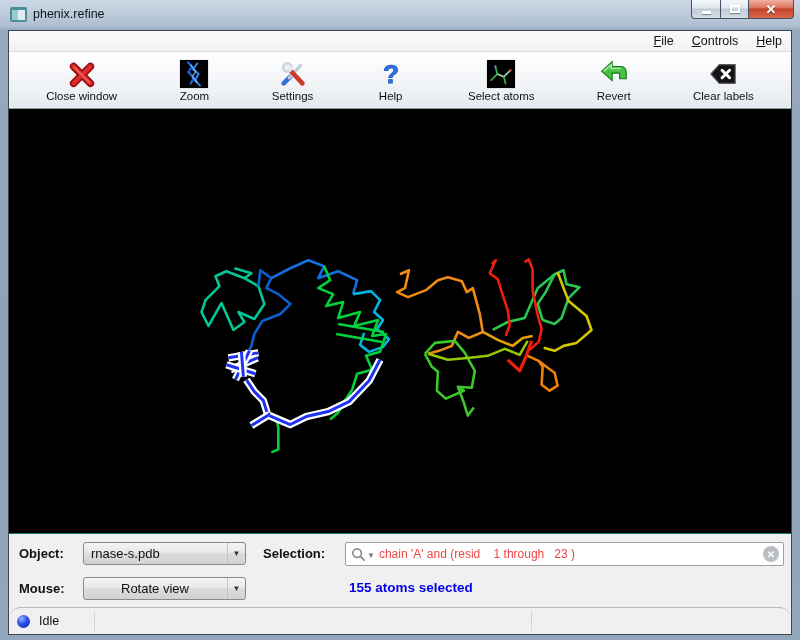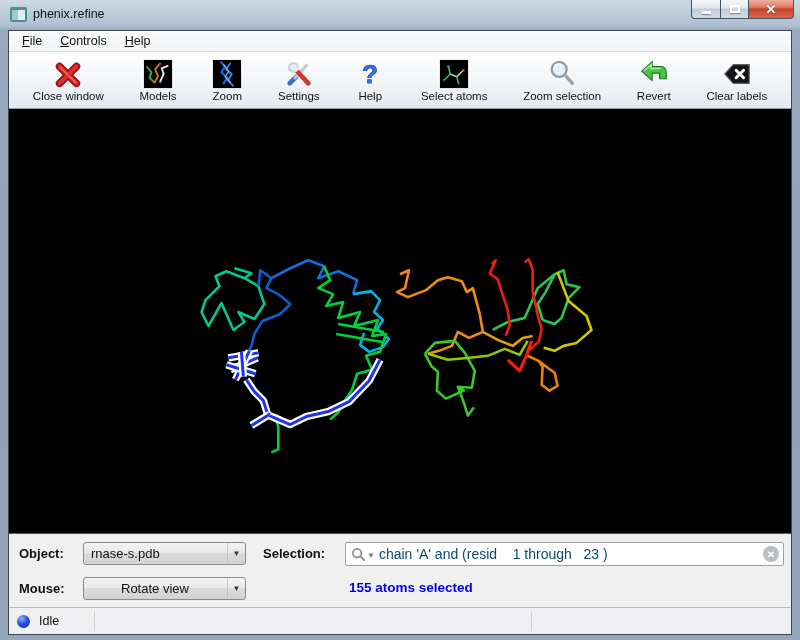--- a/index.html
+++ b/index.html
@@ -22,21 +22,21 @@
   .glyph-min { width:9px; height:3px; background:#fff; box-shadow:0 1px 1px rgba(0,0,0,.4); margin-top:6px; }
   .glyph-max { width:10px; height:8px; border:2px solid #fff; box-shadow:0 1px 1px rgba(0,0,0,.35); }
   .glyph-close { color:#fff; font-size:13px; font-weight:bold; text-shadow:0 1px 1px rgba(0,0,0,.45); line-height:1; }
 
   
   .content { position:absolute; top:30px; left:8px; width:784px; bottom:5px;
              border:1px solid #40484f; background:#f0f0f0; display:flex; flex-direction:column; }
 
   
   .menubar { height:21px; background:linear-gradient(180deg,#fafbfc,#f1f3f5); border-bottom:1px solid #d9dde1;
-             display:flex; align-items:center; padding-left:4px; }
+             display:flex; align-items:center; padding-left:4px;justify-content:flex-end; }
   .menu-item { font-size:12.5px; color:#111; padding:2px 9px; }
   .menu-item::first-letter { text-decoration:underline; }
 
   
   .toolbar { height:57px; background:linear-gradient(180deg,#ffffff,#eef1f5 70%,#e4e9ef);
              border-bottom:1px solid #8d9aa8; display:flex; justify-content:space-around; align-items:center;
              padding:0 6px; }
   .tbtn { display:flex; flex-direction:column; align-items:center; justify-content:center; gap:1px; padding:2px 4px; }
   .tbtn svg { width:30px; height:30px; }
   .tlabel { font-size:11.5px; color:#111; white-space:nowrap; }
@@ -50,28 +50,28 @@
   .blabel { position:absolute; font-size:13px; font-weight:bold; color:#101010; }
   .combo { position:absolute; left:74px; width:163px; height:23px; border:1px solid #8a8a8a; border-radius:3px;
            background:linear-gradient(180deg,#f4f4f4,#e9e9e9 45%,#dcdcdc 50%,#d2d2d2);
            display:flex; align-items:center; font-size:13px; color:#111; padding-left:7px; }
   .combo .arrow { margin-left:auto; width:18px; display:flex; align-items:center; justify-content:center;
                   font-size:8px; color:#333; border-left:1px solid #c4c4c4; align-self:stretch; }
   .searchbox { position:absolute; left:336px; right:7px; top:8px; height:24px; background:#fff;
                border:1px solid #9aa0a6; border-radius:2px; display:flex; align-items:center; padding:0 4px 0 5px; }
   .searchbox .mag { width:15px; height:15px; }
   .searchbox .drop { font-size:8px; color:#777; margin:3px 4px 0 1px; }
-  .query { font-size:14px; color:#0c4a6e; white-space:pre; flex:1; overflow:hidden; }
+  .query { font-size:12px; color:#ef4444; white-space:pre; flex:1; overflow:hidden; }
   .clearbtn { width:16px; height:16px; border-radius:50%; background:#b9bec4;
               color:#fff; font-size:10px; font-weight:bold; display:flex; align-items:center; justify-content:center; }
   .atoms { position:absolute; left:340px; top:46px; font-size:13.5px; font-weight:bold; color:#0000ee; }
 
   
   .statusbar { height:27px; background:#f0f0f2; border-top:1px solid #b8b8b8; position:relative;
-               display:flex; align-items:center; padding-left:8px; }
+               display:flex; align-items:center; padding-left:8px;border-radius:12px; }
   .status-dot { width:13px; height:13px; border-radius:50%;
                 background:radial-gradient(circle at 35% 28%, #8fb0ff 0%, #2d50e8 45%, #0b1f9a 100%); }
   .status-text { font-size:12.5px; color:#111; margin-left:9px; }
   .sdiv { position:absolute; top:3px; bottom:3px; width:1px; background:#d4d4d4; }
 </style>
 </head>
 <body>
 
 <div class="window">
 
@@ -109,30 +109,20 @@
         <svg viewBox="0 0 32 32">
           <g stroke-linecap="round">
               <path d="M7 8 L25 26 M25 8 L7 26" stroke="#9c0e0e" stroke-width="8"></path>
           <path d="M7 8 L25 26 M25 8 L7 26" stroke="#dd2f2f" stroke-width="4.5"></path>
           <path d="M8 9 L24 25" stroke="#f26a5a" stroke-width="1.5"></path>
             </g>
         </svg>
         <span class="tlabel">Close window</span>
       </div>
 
-      <div class="tbtn">
-        <svg viewBox="0 0 32 32">
-          <rect x="1" y="1" width="30" height="30" fill="#000"></rect>
-          <polyline points="4,8 9,14 7,20 12,25" fill="none" stroke="#3fae3f" stroke-width="2"></polyline>
-          <polyline points="12,26 16,18 13,11 18,5" fill="none" stroke="#cc7722" stroke-width="2"></polyline>
-          <polyline points="18,25 22,16 20,10 27,7" fill="none" stroke="#e8e8e8" stroke-width="2"></polyline>
-          <circle cx="18" cy="5" r="1.4" fill="#dd3333"></circle>
-        </svg>
-        <span class="tlabel">Models</span>
-      </div>
 
       <div class="tbtn">
         <svg viewBox="0 0 32 32">
           <rect x="1" y="1" width="30" height="30" fill="#000"></rect>
           <polyline points="9,3 14,8 10,14 16,20 12,27" fill="none" stroke="#1c63d8" stroke-width="2.4"></polyline>
           <polyline points="20,4 15,11 21,16 17,23 23,29" fill="none" stroke="#2e8cf0" stroke-width="2"></polyline>
           <polyline points="12,6 18,13 14,19 20,25" fill="none" stroke="#7fc0ff" stroke-width="1.2"></polyline>
         </svg>
         <span class="tlabel">Zoom</span>
       </div>
@@ -160,28 +150,20 @@
           <rect x="1" y="1" width="30" height="30" fill="#000"></rect>
           <polyline points="5,23 12,16 10,8" fill="none" stroke="#3fae4f" stroke-width="1.8"></polyline>
           <polyline points="12,16 19,19 26,12" fill="none" stroke="#9fd8a8" stroke-width="1.8"></polyline>
           <polyline points="19,19 21,27" fill="none" stroke="#3fae4f" stroke-width="1.8"></polyline>
           <circle cx="26" cy="12" r="1.3" fill="#dd4444"></circle>
             <circle cx="10" cy="8" r="1.3" fill="#4488ee"></circle>
         </svg>
         <span class="tlabel">Select atoms</span>
       </div>
 
-      <div class="tbtn">
-        <svg viewBox="0 0 32 32">
-          <circle cx="13" cy="11" r="8" fill="rgba(215,232,248,0.55)" stroke="#8d9aab" stroke-width="2.4"></circle>
-          <path d="M8 7 q4 -3 8 0" stroke="#ffffff" stroke-width="1.6" fill="none"></path>
-          <path d="M19 17 L27 26" stroke="#9aa5b1" stroke-width="3.6" stroke-linecap="round"></path>
-        </svg>
-        <span class="tlabel">Zoom selection</span>
-      </div>
 
 
       <div class="tbtn">
         <svg viewBox="0 0 32 32">
           <path d="M3 13 L14 3 L14 8 L24 8 C27 8 29 11 29 14 L29 21 L22 21 L22 15 L14 15 L14 23 Z" fill="#47c247" stroke="#127a12" stroke-width="1.2"></path>
           <path d="M5 13 L13 6 L13 10 L23 10" fill="none" stroke="#a8eda0" stroke-width="1.6"></path>
         </svg>
         <span class="tlabel">Revert</span>
       </div>
 

